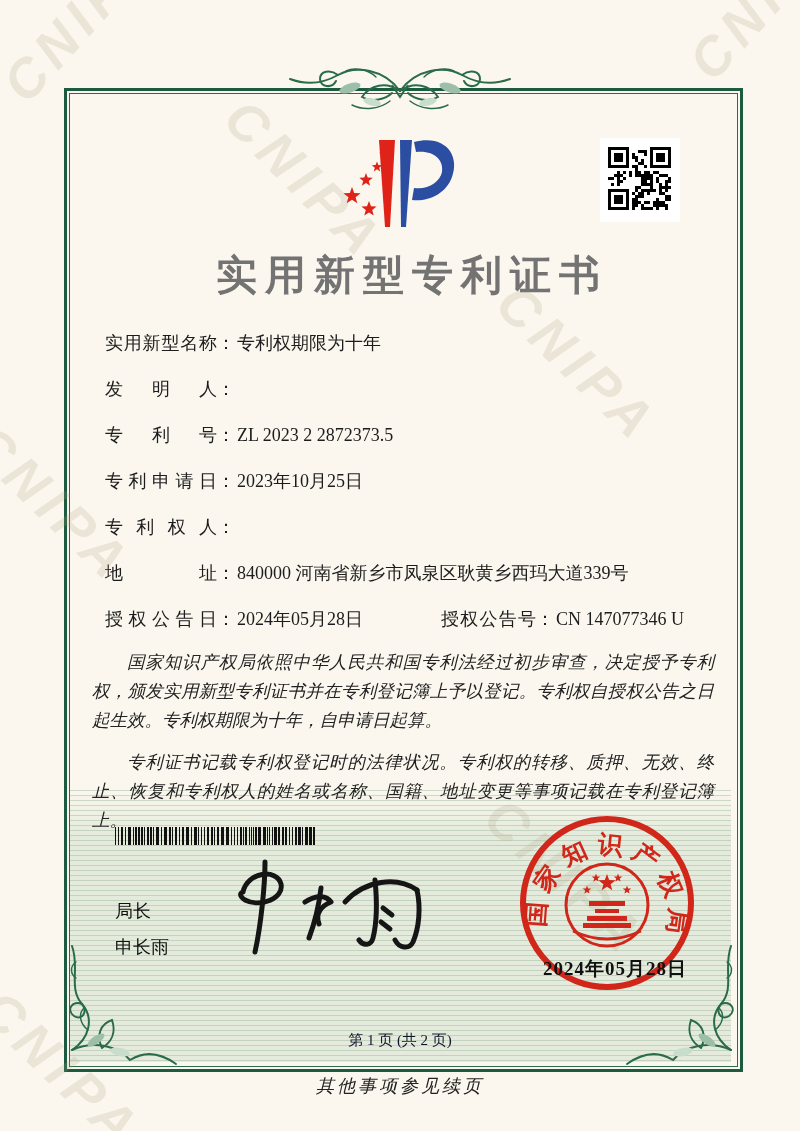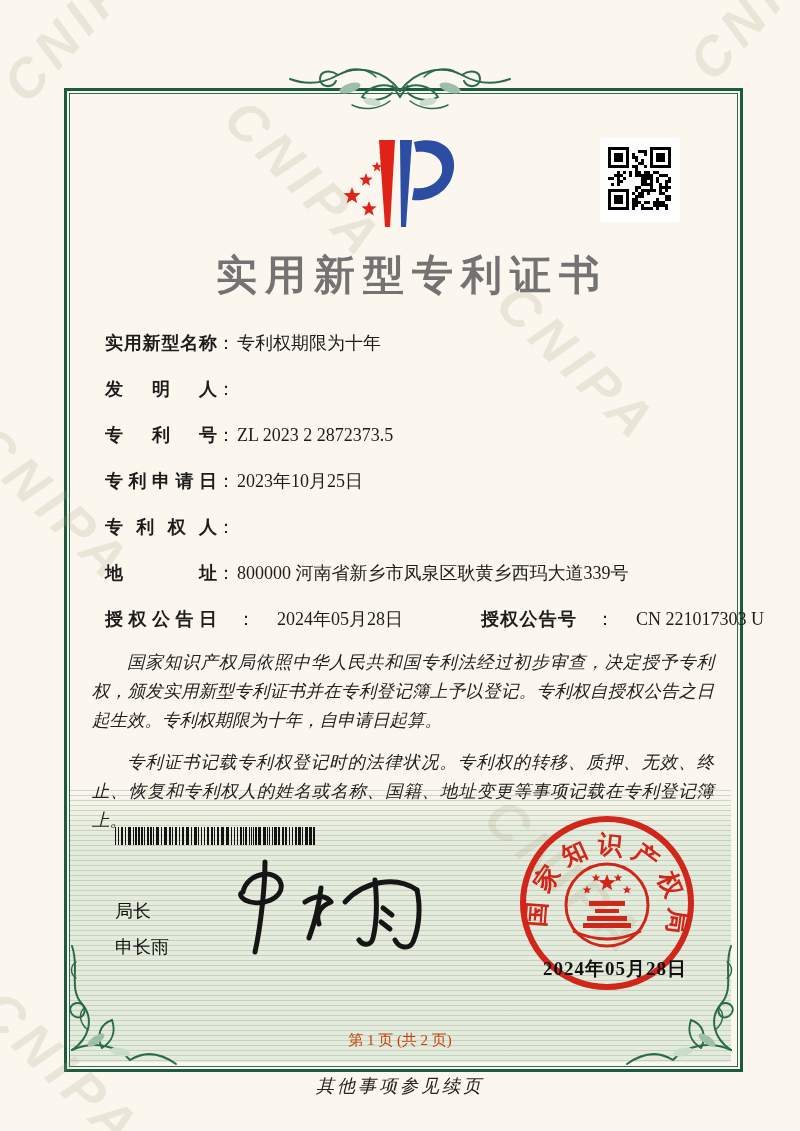--- a/index.html
+++ b/index.html
@@ -49,24 +49,24 @@
   }
   .qr-wrap svg{position:absolute; left:8px; top:9px;}
   .title{
     position:absolute; left:12px; top:248px; width:100%; z-index:3;
     text-align:center; font-size:41px; font-weight:700;
     letter-spacing:8px; color:#737373;
   }
   
   .fields{position:absolute; left:105px; top:320px; width:610px; z-index:3; font-size:18px;}
   .field-row{height:46px; display:flex; align-items:center;}
-  .fgroup{display:flex; align-items:center;gap:20px;}
+  .fgroup{display:flex; align-items:center;}
   .flabel{
     display:inline-block; width:112px;
-    text-align:justify; text-align-last:justify;font-weight:bold;
+    text-align:justify; text-align-last:justify;
   }
   .fcolon{display:inline-block; width:20px;}
   .fvalue{white-space:nowrap;}
   .fgroup.second{margin-left:78px;}
   .fgroup.second .flabel{width:95px;}
   
   .paras{
     position:absolute; left:92px; top:648px; width:622px; z-index:3;
     font-size:17.5px; line-height:29px; font-style:italic; color:#222;
   }
@@ -84,21 +84,21 @@
   }
   .signature{position:absolute; left:225px; top:850px; z-index:4;}
   .seal{position:absolute; left:517px; top:813px; z-index:3;}
   .seal-date{
     position:absolute; left:543px; top:956px; width:140px; z-index:5;
     font-size:19px; font-weight:700; letter-spacing:1px; color:#101010;
     white-space:nowrap;
   }
   .page-info{
     position:absolute; left:0; top:1031px; width:100%; z-index:3;
-    text-align:center; font-size:15px; color:#c2410c;
+    text-align:center; font-size:15px; color:#0f172a;
   }
   .cont-note{
     position:absolute; left:0; top:1074px; width:100%; z-index:3;
     text-align:center; font-size:18px; font-style:italic; color:#222;
     letter-spacing:3px;
   }
 </style>
 </head>
 <body>
 
@@ -414,32 +414,32 @@
         <span class="fcolon">：</span>
         <span class="fvalue">2023年10月25日</span>
     </div>
     <div class="field-row">
       <span class="flabel">专利权人</span>
         <span class="fcolon">：</span>
     </div>
     <div class="field-row">
       <span class="flabel">地址</span>
         <span class="fcolon">：</span>
-        <span class="fvalue">800000 河南省新乡市凤泉区耿黄乡西玛大道339号</span>
+        <span class="fvalue">840000 河南省新乡市凤泉区耿黄乡西玛大道339号</span>
     </div>
     <div class="field-row">
       <span class="fgroup">
         <span class="flabel">授权公告日</span>
           <span class="fcolon">：</span>
           <span class="fvalue">2024年05月28日</span>
       </span>
       <span class="fgroup second">
         <span class="flabel">授权公告号</span>
           <span class="fcolon">：</span>
-          <span class="fvalue">CN 221017303 U</span>
+          <span class="fvalue">CN 147077346 U</span>
       </span>
     </div>
   </div>
 
   <div class="paras">
     <p>国家知识产权局依照中华人民共和国专利法经过初步审查，决定授予专利权，颁发实用新型专利证书并在专利登记簿上予以登记。专利权自授权公告之日起生效。专利权期限为十年，自申请日起算。</p>
     <p>专利证书记载专利权登记时的法律状况。专利权的转移、质押、无效、终止、恢复和专利权人的姓名或名称、国籍、地址变更等事项记载在专利登记簿上。</p>
   </div>
 
   <div class="barcode" id="barcode">

